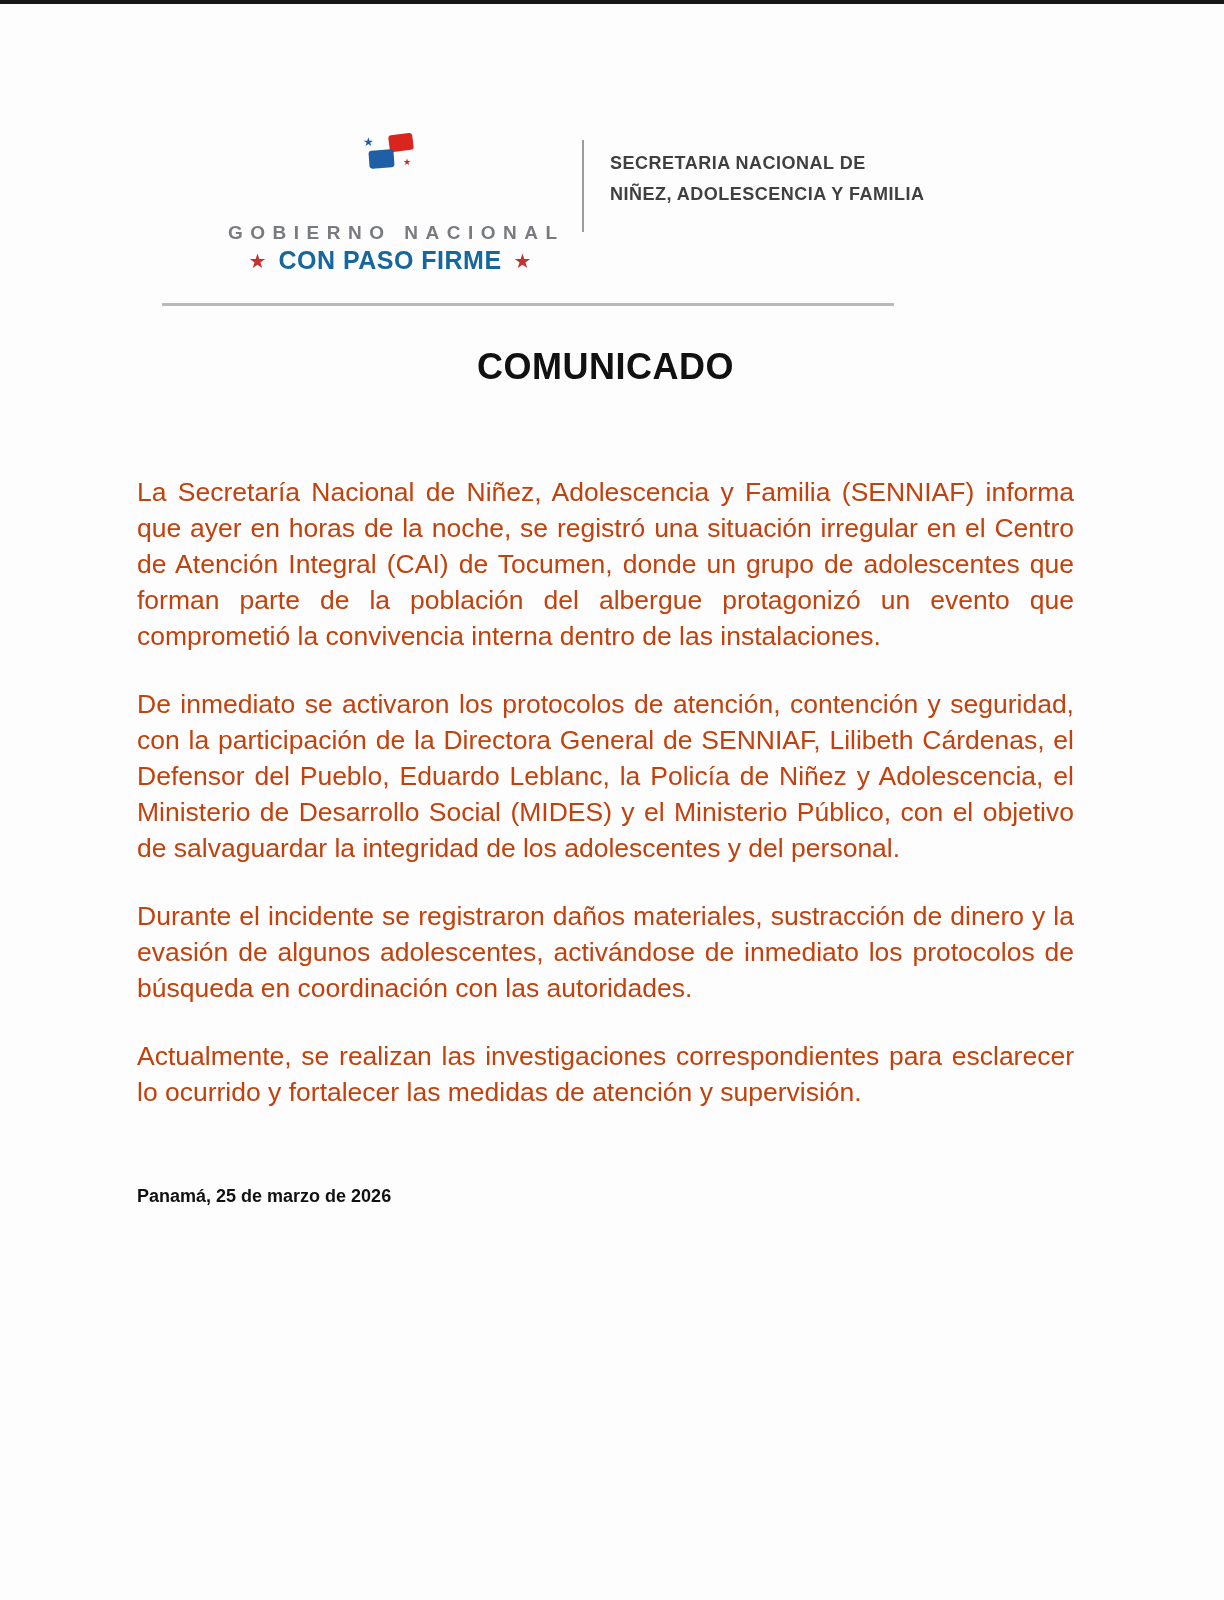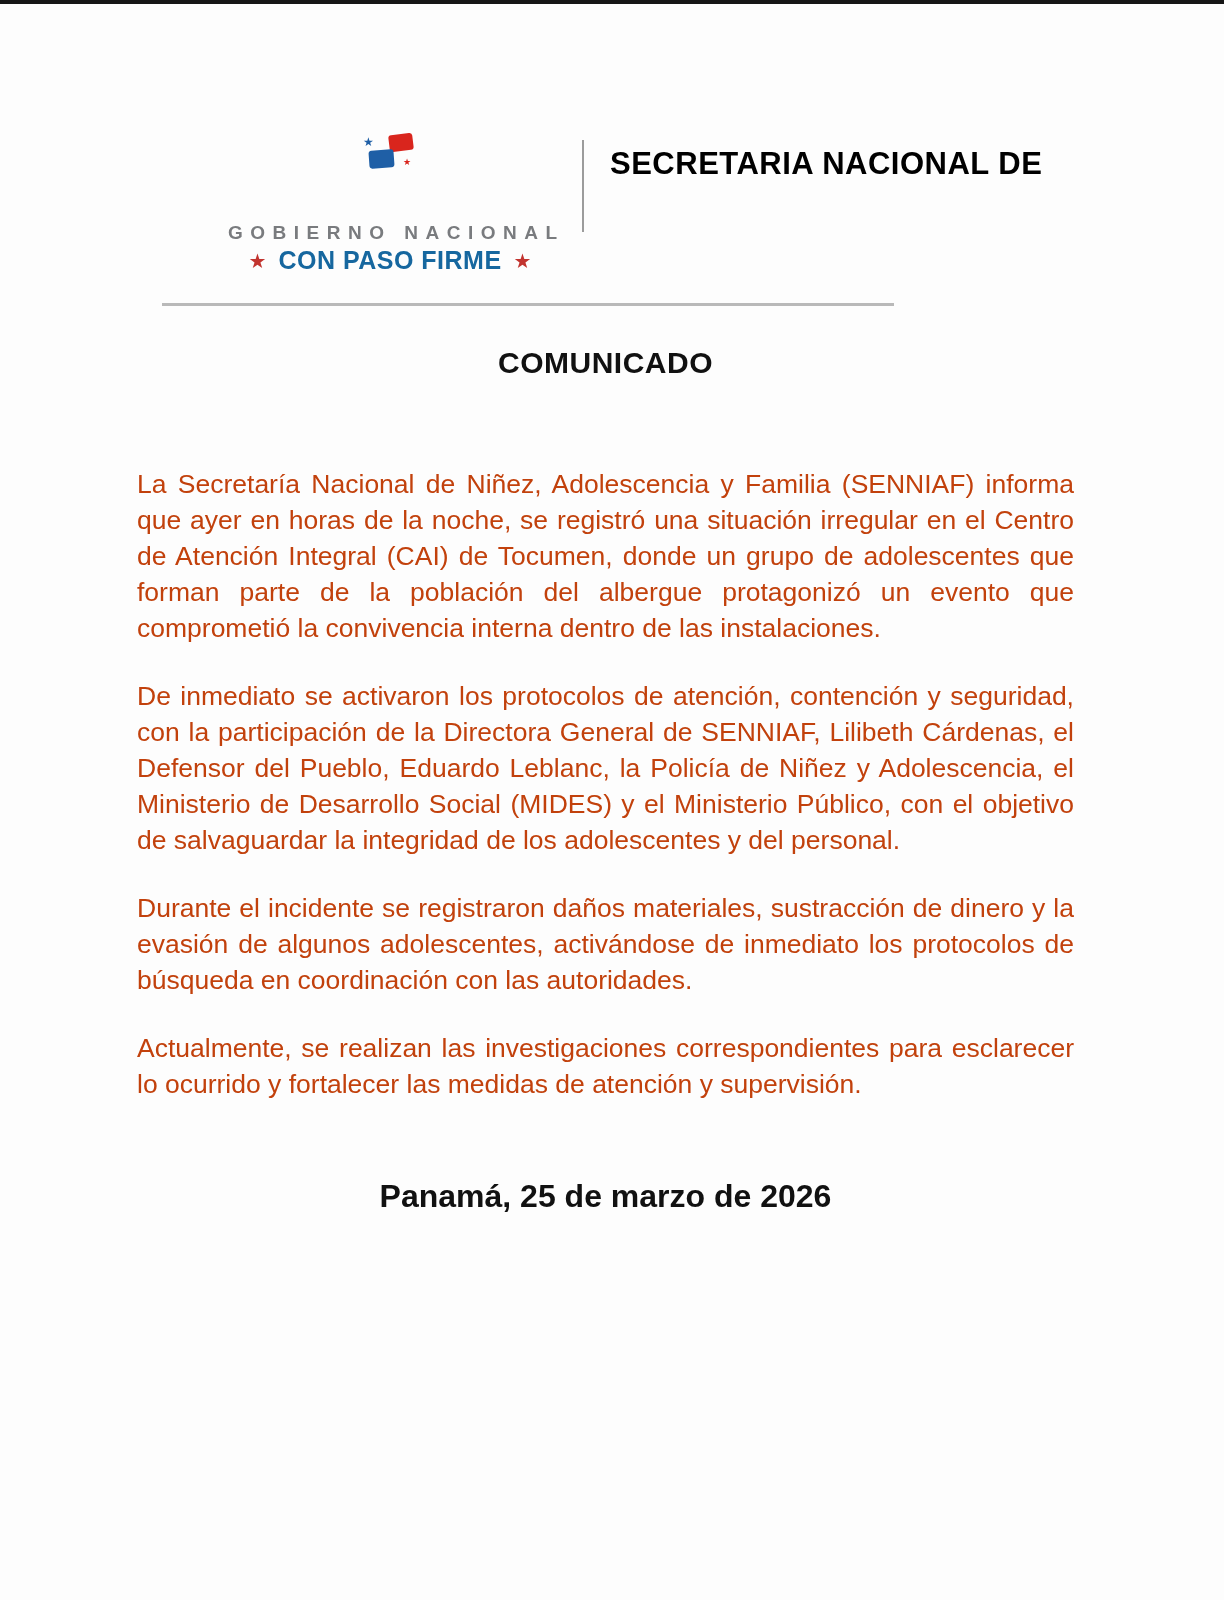--- a/index.html
+++ b/index.html
@@ -87,59 +87,58 @@
 
   .v-divider {
     width:2px;
     height:92px;
     background:#9c9c9c;
     margin:6px 26px 0 30px;
   }
 
   .org {
     margin-top:14px;
-    font-size:31px;
+    font-size:18px;
     font-weight:700;
-    color:#000000;
+    color:#404040;
     line-height:31px;
     letter-spacing:0.5px;
     white-space:nowrap;
   }
 
   
   .rule {
     border:none;
     border-top:3px solid #b9b9b9;
     width:732px;
     margin:28px 0 0 162px;
   }
 
   
   .doc-body { margin:0 150px 0 137px; }
 
   .title {
     text-align:center;
-    font-size:30px;
+    font-size:36px;
     font-weight:700;
     color:#111111;
     margin:40px 0 86px 0;
     letter-spacing:0.5px;
   }
 
   .doc-body p.para {
     font-size:26.5px;
     line-height:36px;
     text-align:justify;
     margin:0 0 32px 0;
     color:#c2410c;
   }
 
   .date-line {
-    text-align:center;
-    font-size:32px;
+    font-size:18px;
     font-weight:700;
     color:#111111;
     margin-top:76px;
   }
 </style>
 </head>
 <body>
 
 <div class="page">
 
@@ -158,20 +157,21 @@
         <span class="slogan-star">★</span>
         <span class="slogan-text">CON PASO FIRME</span>
         <span class="slogan-star">★</span>
       </div>
     </div>
 
     <div class="v-divider"></div>
 
     <div class="org">
       <div>SECRETARIA NACIONAL DE</div>
+      <div>NIÑEZ, ADOLESCENCIA Y FAMILIA</div>
     </div>
   </header>
 
   <hr class="rule">
 
   <main class="doc-body">
     <h1 class="title">COMUNICADO</h1>
 
     <p class="para">La Secretaría Nacional de Niñez, Adolescencia y Familia (SENNIAF) informa que ayer en horas de la noche, se registró una situación irregular en el Centro de Atención Integral (CAI) de Tocumen, donde un grupo de adolescentes que forman parte de la población del albergue protagonizó un evento que comprometió la convivencia interna dentro de las instalaciones.</p>
     <p class="para">De inmediato se activaron los protocolos de atención, contención y seguridad, con la participación de la Directora General de SENNIAF, Lilibeth Cárdenas, el Defensor del Pueblo, Eduardo Leblanc, la Policía de Niñez y Adolescencia, el Ministerio de Desarrollo Social (MIDES) y el Ministerio Público, con el objetivo de salvaguardar la integridad de los adolescentes y del personal.</p>

